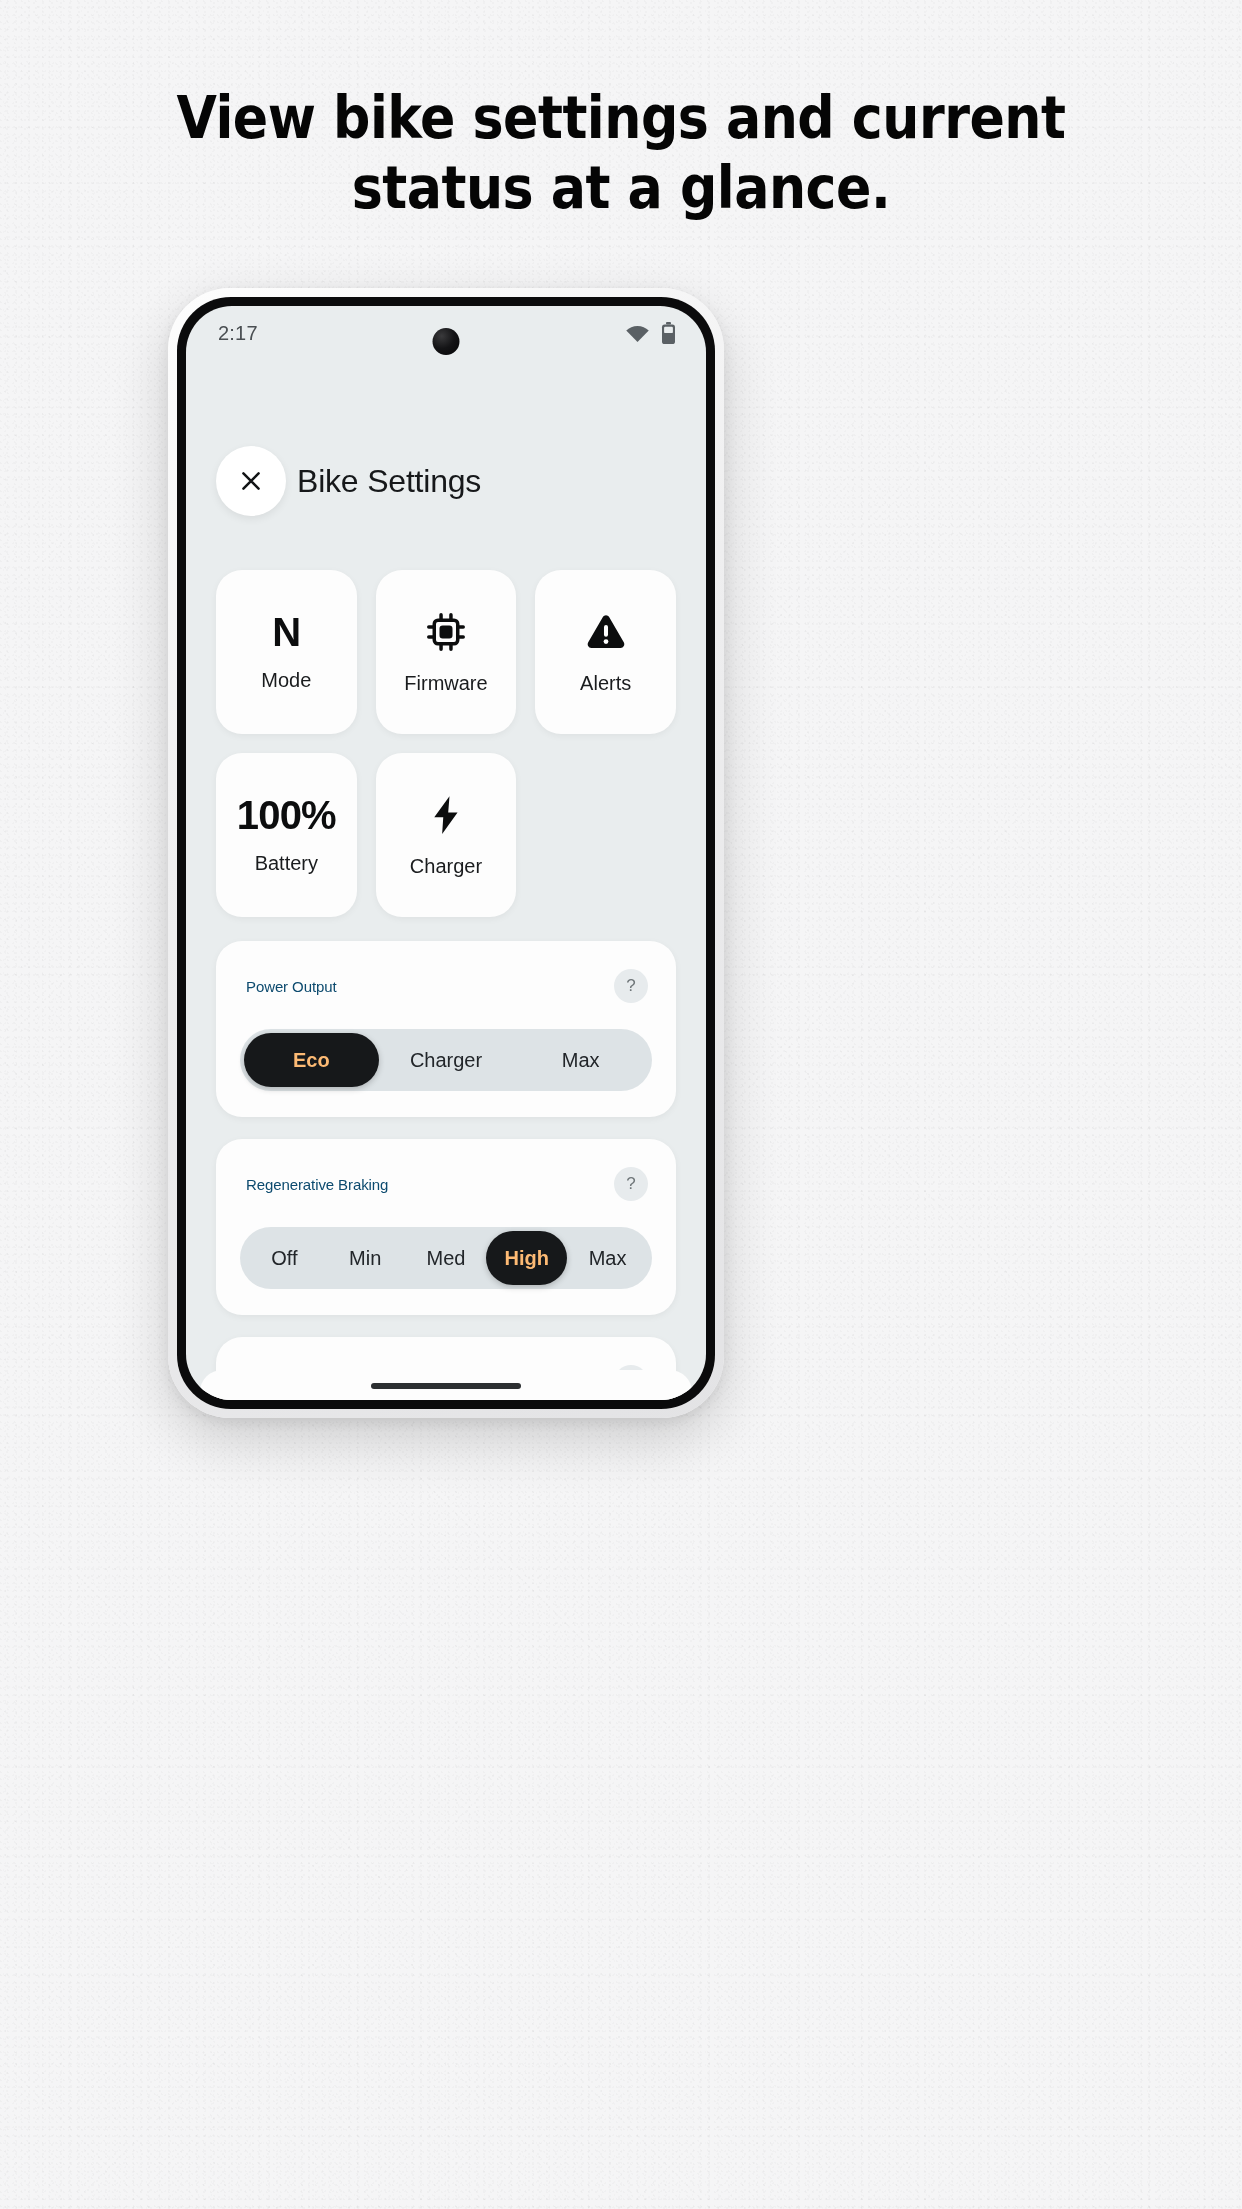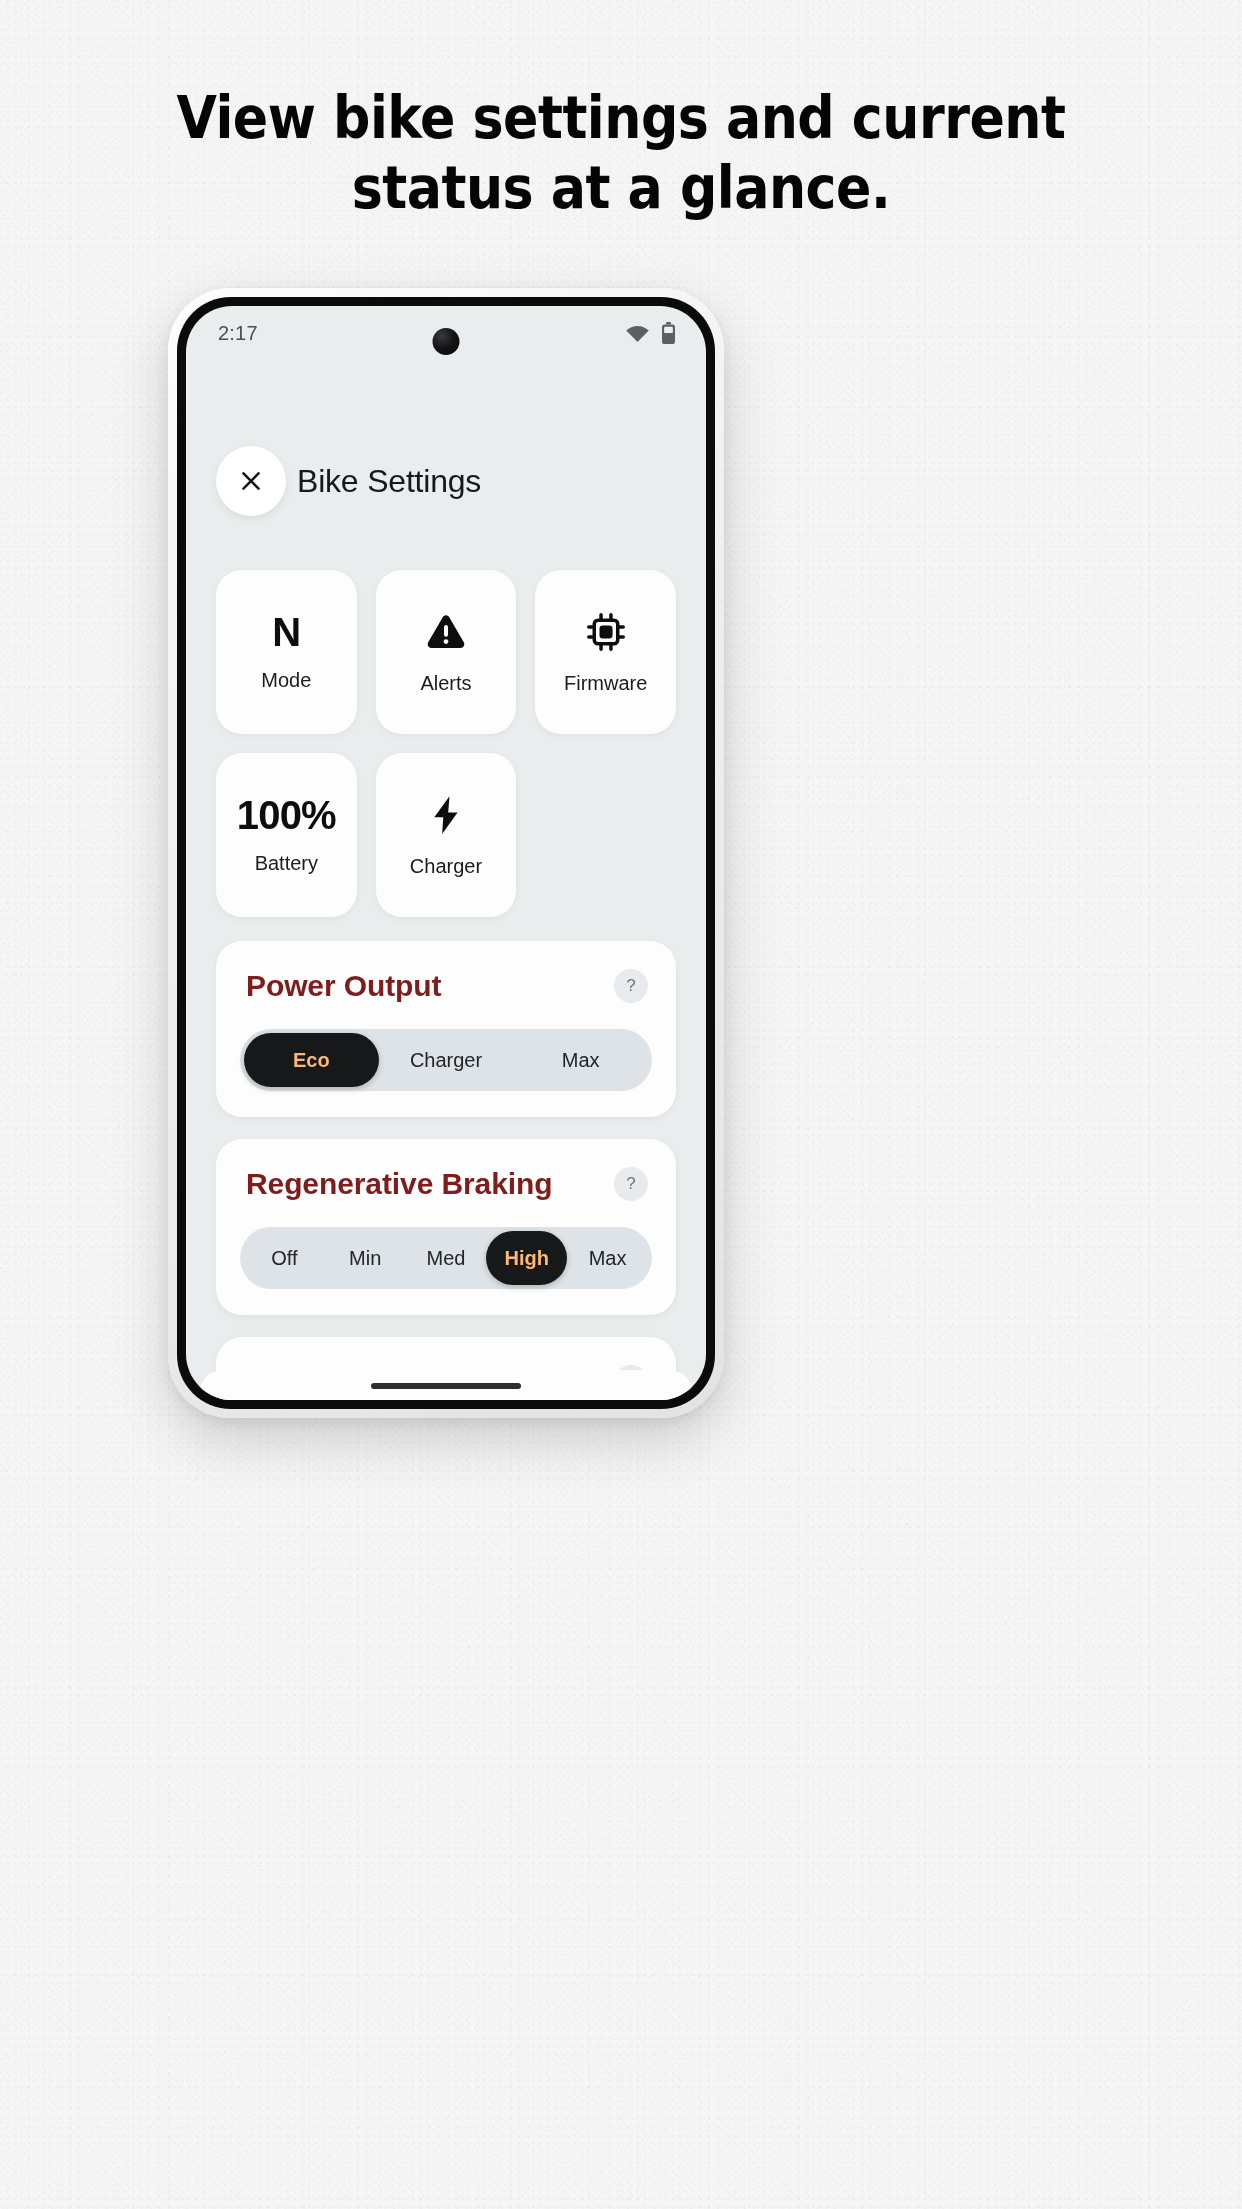--- a/index.html
+++ b/index.html
@@ -189,23 +189,23 @@
     padding: 28px 24px 26px 24px;
     box-shadow: 0 2px 7px rgba(0,0,0,0.05);
   }
   .scard-top {
     display: flex;
     align-items: center;
     justify-content: space-between;
     padding: 0 4px 0 6px;
   }
   .scard-title {
-    font-size: 30px;
-    color: #7f1d1d;
-    font-weight: 700;
+    font-size: 15px;
+    color: #0c4a6e;
+    font-weight: 400;
     letter-spacing: -0.1px;
   }
   .help-btn {
     width: 34px;
     height: 34px;
     border-radius: 50%;
     background: #e7ebed;
     color: #6f7679;
     font-size: 17px;
     display: flex;
@@ -308,38 +308,38 @@
 
       <div id="tiles">
 
         <div class="tile">
           <div class="tile-val">N</div>
           <div class="tile-lbl">Mode</div>
         </div>
 
         <div class="tile">
           <div class="tile-ico">
+            <svg width="44" height="44" viewBox="0 0 24 24" fill="none" stroke="#0c0d0e" stroke-width="1.9" stroke-linecap="round">
+              <rect x="5.6" y="5.6" width="12.8" height="12.8" rx="2"></rect>
+              <rect x="9.4" y="9.4" width="5.2" height="5.2" rx="0.8" fill="#0c0d0e"></rect>
+              <path d="M9.3 5.6V2.6M14.7 5.6V2.6M9.3 21.4v-3M14.7 21.4v-3M5.6 9.3H2.6M5.6 14.7H2.6M21.4 9.3h-3M21.4 14.7h-3"></path>
+            </svg>
+          </div>
+          <div class="tile-lbl">Firmware</div>
+        </div>
+
+        <div class="tile">
+          <div class="tile-ico">
             <svg width="44" height="44" viewBox="0 0 24 24">
               <path d="M12 2.8c.7 0 1.3.4 1.7 1l8 13.8c.8 1.4-.2 3.1-1.7 3.1H4c-1.5 0-2.5-1.7-1.7-3.1l8-13.8c.4-.6 1-1 1.7-1z" fill="#0c0d0e"></path>
               <rect x="10.9" y="8.2" width="2.2" height="6.4" rx="1.1" fill="#ffffff"></rect>
               <circle cx="12" cy="17.2" r="1.3" fill="#ffffff"></circle>
             </svg>
           </div>
           <div class="tile-lbl">Alerts</div>
-        </div>
-
-        <div class="tile">
-          <div class="tile-ico">
-            <svg width="44" height="44" viewBox="0 0 24 24" fill="none" stroke="#0c0d0e" stroke-width="1.9" stroke-linecap="round">
-              <rect x="5.6" y="5.6" width="12.8" height="12.8" rx="2"></rect>
-              <rect x="9.4" y="9.4" width="5.2" height="5.2" rx="0.8" fill="#0c0d0e"></rect>
-              <path d="M9.3 5.6V2.6M14.7 5.6V2.6M9.3 21.4v-3M14.7 21.4v-3M5.6 9.3H2.6M5.6 14.7H2.6M21.4 9.3h-3M21.4 14.7h-3"></path>
-            </svg>
-          </div>
-          <div class="tile-lbl">Firmware</div>
         </div>
 
         <div class="tile">
           <div class="tile-val">100%</div>
           <div class="tile-lbl">Battery</div>
         </div>
 
         <div class="tile">
           <div class="tile-ico">
             <svg width="44" height="44" viewBox="0 0 24 24">

